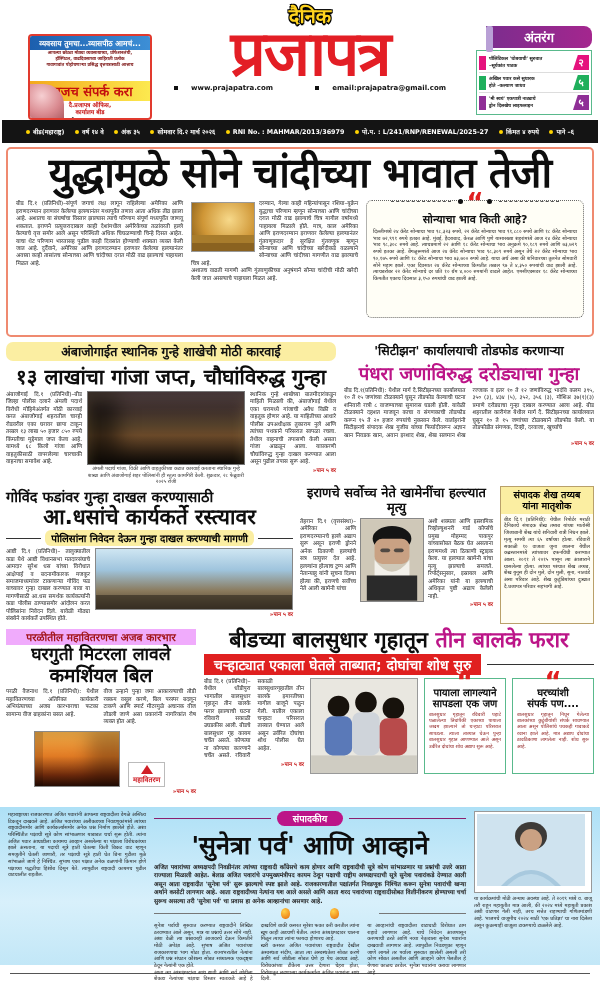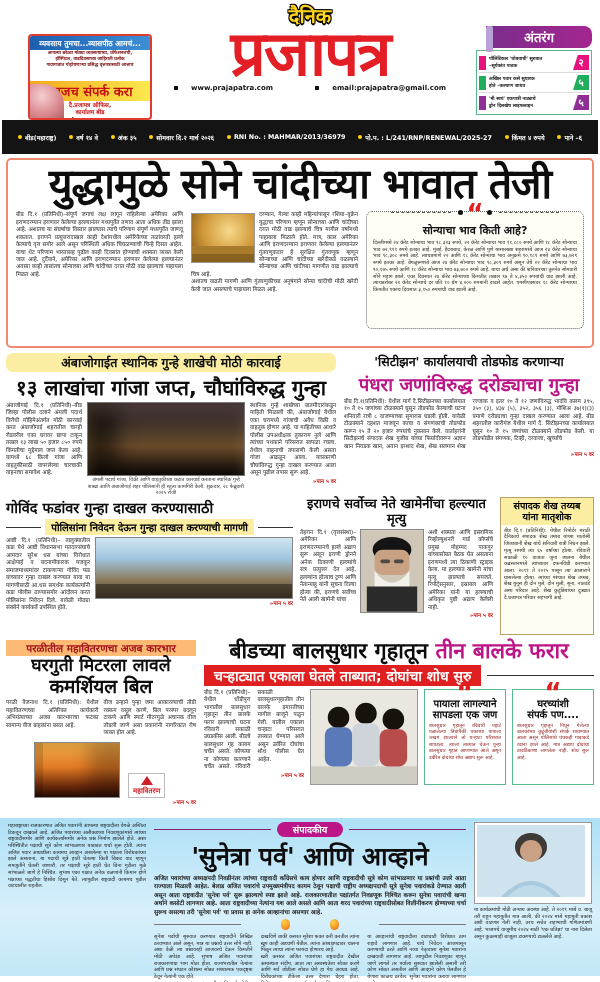--- a/index.html
+++ b/index.html
@@ -32,22 +32,22 @@
   .antarang .atbar { position:absolute; left:0; top:0; width:7px; height:26px; background:#b9a0d6; border-radius:2px; }
   .antarang .atlist { border:1px solid #59b98c; background:#fff; margin-top:2px; padding:2px; }
   .antarang .atitem { display:flex; align-items:center; gap:3px; border-bottom:1px solid #ddd; padding:2px 0; }
   .antarang .atitem:last-child { border-bottom:none; }
   .chip { width:7px; height:14px; flex:0 0 7px; }
   .atxt { flex:1; font-size:4.8px; line-height:1.3; color:#222; font-weight:bold; }
   .pgflag { width:16px; height:15px; color:#fff; font-weight:900; font-size:10px; text-align:center; line-height:15px;
             clip-path:polygon(30% 0, 100% 0, 100% 100%, 0 100%); }
 
   
-  .infobar { height:34px; background:#141414; margin:0 2px; display:flex; align-items:center;
-             justify-content:space-between; padding:0 16px; }
+  .infobar { height:23px; background:#141414; margin:0 2px; display:flex; align-items:center;
+             justify-content:space-between; padding:0 24px; }
   .infoitem { color:#fff; font-size:6.4px; font-weight:bold; display:flex; align-items:center; gap:3px; white-space:nowrap; }
   .ydot { width:4px; height:4px; border-radius:50%; background:#ffd400; flex:0 0 4px; }
 
   
   .lead { margin:4px 6px 0 6px; border:2px solid #ef8a70; border-radius:5px; padding:2px 8px 4px 8px; height:190px; }
   .lead h1 { text-align:center; font-size:41px; font-weight:900; letter-spacing:-1px; color:#0d0d0d; line-height:1.1; }
   .leadcols { display:grid; grid-template-columns:1fr 1fr 218px; gap:8px; margin-top:4px; }
   .small { font-size:5.6px; line-height:1.34; text-align:justify; color:#222; }
   .photo-gold { width:64px; height:50px; float:left; margin:2px 4px 2px 0;
                 background:radial-gradient(circle at 60% 35%, #f7d98a, #cf9636 55%, #7a5314);
@@ -74,32 +74,32 @@
   .citizen .ck { text-align:center; font-weight:900; font-size:12.5px; color:#0d0d0d; }
   .citizen .ch { text-align:center; font-weight:900; font-size:18.5px; color:#bc1588; margin:1px 0 2px 0; }
   .cols2 { columns:2; column-gap:7px; }
 
   
   .row3 { display:grid; grid-template-columns:287px 193px 1fr; gap:7px; margin:4px 6px 0 6px; height:138px; }
   .govind h3 { text-align:left; font-weight:900; font-size:14.5px; color:#0d0d0d; }
   .govind h2 { text-align:center; font-weight:900; font-size:21px; color:#0d0d0d; line-height:1.05; }
   .bandline { display:flex; align-items:center; gap:4px; margin:2px 0; }
   .bandline .rule { flex:1; border-top:1.5px solid #333; }
-  .band-y { background:#fbeea2; font-weight:900; font-size:10px; padding:1px 6px; white-space:nowrap; }
+  .band-y { background:#fbeea2; font-weight:900; font-size:10px; padding:1px 6px; white-space:nowrap;border-radius:6px; }
   .govbody { display:grid; grid-template-columns:84px 1fr; gap:5px; margin-top:2px; }
   .photo-protest { height:62px; background:linear-gradient(#cfe6f2 0%, #9fc4dd 35%, #8a7a5c 70%, #473a2c 100%);
                    box-shadow:inset 0 -14px 0 #2d261d99; border:1px solid #888; }
   .kham h3 { text-align:center; font-weight:900; font-size:13px; color:#0d0d0d; line-height:1.15; }
   .khambody { display:grid; grid-template-columns:56px 64px 1fr; gap:4px; margin-top:2px; }
   .shok { border:1px solid #b9a06a; background:#fffdf2; padding:0 3px 3px 3px; }
   .shok .st { background:#fbeea2; text-align:center; font-weight:900; font-size:9.5px; line-height:1.2; padding:2px 0; margin:0 -3px 2px -3px; }
 
   
   .row4 { display:grid; grid-template-columns:190px 1fr; gap:8px; margin:5px 6px 0 6px; height:172px; }
-  .maha .mk { background:#fdba74; color:#a3161d; text-align:center; font-weight:900; font-size:10.5px; padding:1px 0; }
+  .maha .mk { background:#f0abfc; color:#a3161d; text-align:center; font-weight:900; font-size:10.5px; padding:1px 0; }
   .maha h2 { text-align:center; font-weight:900; font-size:17.5px; color:#0d0d0d; line-height:1.12; }
   .mahabody { display:grid; grid-template-columns:1fr 1fr; gap:5px; margin-top:2px; }
   .photo-towers { width:86px; height:56px; background:linear-gradient(#f9b24a 0%, #e07a24 45%, #6e2a0c 80%, #2a0f05 100%);
                   box-shadow:inset 8px 0 0 #00000022, inset -30px 0 18px #00000044; border:1px solid #888; float:left; margin:2px 4px 0 0; }
   .mahalogo { display:inline-block; border:1px solid #bbb; background:#fff; padding:2px 4px; text-align:center; }
   .mahalogo .tri { width:0; height:0; border-left:6px solid transparent; border-right:6px solid transparent;
                    border-bottom:9px solid #d01f26; margin:0 auto 1px auto; }
   .mahalogo .mtxt { color:#d01f26; font-weight:900; font-size:7px; }
   .bal h2 { text-align:center; font-weight:900; font-size:21.5px; line-height:1.05; color:#0d0d0d; }
   .bal h2 .mag { color:#bc1588; }
@@ -269,20 +269,21 @@
       <div class="ck">'सिटीझन' कार्यालयाची तोडफोड करणाऱ्या</div>
       <div class="ch">पंधरा जणांविरुद्ध दरोड्याचा गुन्हा</div>
       <p class="small cols2">बीड दि.१(प्रतिनिधी): येथील मार्ग दै.सिटीझनच्या कार्यालयात १० ते १५ जणांच्या टोळक्याने घुसून तोडफोड केल्याची घटना शनिवारी रात्री ८ वाजण्याच्या सुमारास घडली होती. यावेळी टोळक्याने दहशत माजवून काचा व संगणकाची तोडफोड करून १५ ते २० हजार रुपयांचे नुकसान केले. वार्ताहरांनी सिटीझनचे संपादक शेख मुजीब यांच्या फिर्यादीवरून अज्ञान खान निवडक खान, अवान इरशाद शेख, शेख सलमान शेख रज्जाक व इतर १० ते १२ जणांविरुद्ध भादंवि कलम ३९५, ३५० (३), ४३४ (५), ३५२, ३५६ (३), मोशिअ ३७(१)(३) प्रमाणे दरोड्याचा गुन्हा दाखल करण्यात आला आहे. बीड शहरातील कारीगंज येथील मार्ग दै. सिटीझनच्या कार्यालयात घुसून १० ते १५ जणांच्या टोळक्याने तोडफोड केली. या तोडफोडीत संगणक, टिव्ही, दरवाजा, खुर्च्यांचे</p>
       <p class="more">»पान ५ वर</p>
     </article>
   </div>
 
   <div class="row3">
     <article class="govind">
       <h3>गोविंद फडांवर गुन्हा दाखल करण्यासाठी</h3>
+      <h2>आ.धसांचे कार्यकर्ते रस्त्यावर</h2>
       <div class="bandline">
         <i class="rule"></i>
         <span class="band-y">पोलिसांना निवेदन देऊन गुन्हा दाखल करण्याची मागणी</span>
         <i class="rule"></i>
       </div>
       <div class="govbody">
         <p class="small">आष्टी दि.१ (प्रतिनिधी)– तालुक्यातील कडा येथे आष्टी विधानसभा मतदारसंघाचे आमदार सुरेश धस यांच्या विरोधात आक्षेपार्ह व बदनामीकारक मजकूर समाजमाध्यमांवर टाकणाऱ्या गोविंद फड याच्यावर गुन्हा दाखल करण्यात यावा या मागणीसाठी आ.धस समर्थक कार्यकर्त्यांनी कडा पोलीस ठाण्यासमोर आंदोलन करत पोलिसांना निवेदन दिले. यावेळी मोठ्या संख्येने कार्यकर्ते उपस्थित होते.</p>
         <div>
           <div class="photo-protest"></div>
           <p class="more">»पान ५ वर</p>

